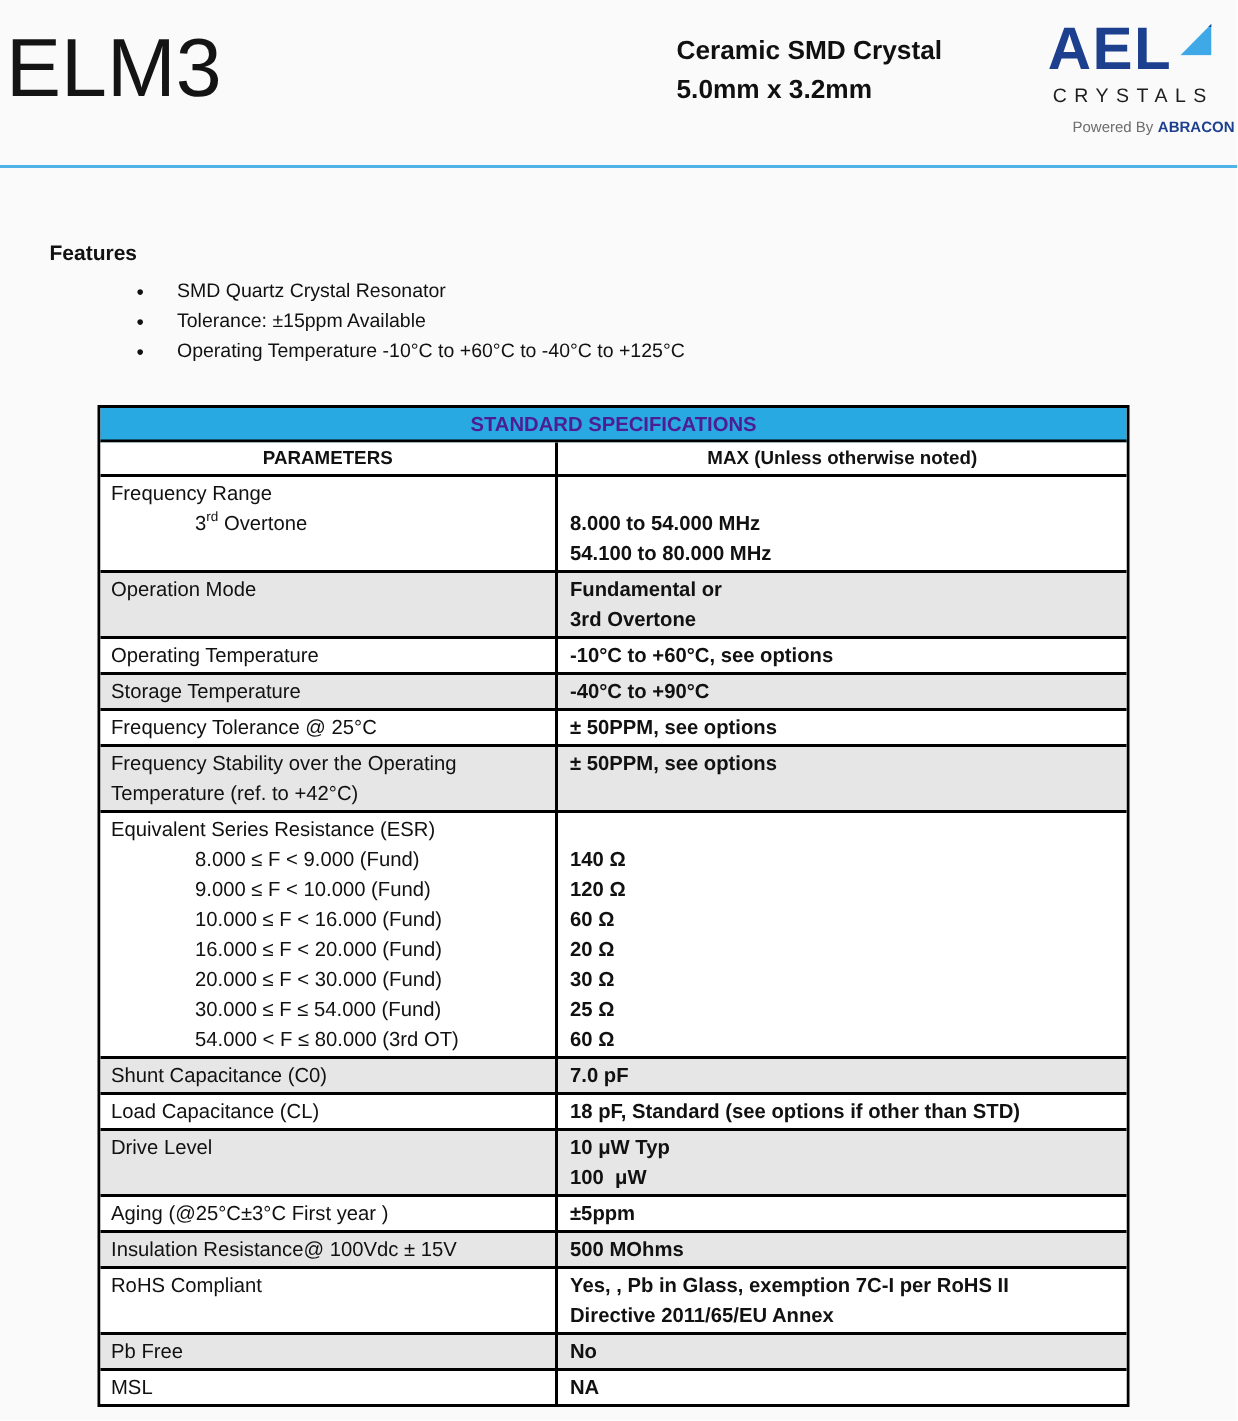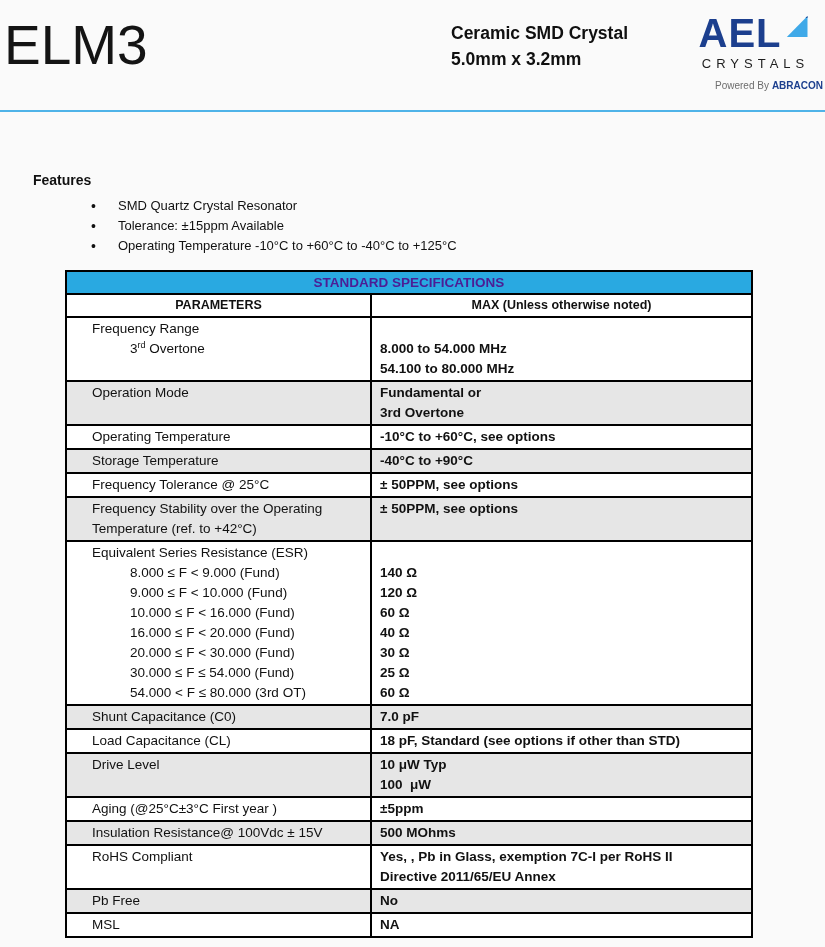--- a/index.html
+++ b/index.html
@@ -83,21 +83,21 @@
   .header-rule {
     position: absolute;
     left: 0;
     top: 110px;
     width: 825px;
     height: 2px;
     background: var(--rule-blue, #4fb3e8);
   }
 
   
-  .features { position: absolute; left: 33px; top: 172px; width: 600px; }
+  .features { position: absolute; left: 33px; top: 160px; width: 600px; }
   .features-heading { margin: 0; font-size: 14px; font-weight: 700; }
   .features-list { margin: 8px 0 0 0; padding: 0; list-style: none; }
   .features-list li {
     position: relative;
     padding-left: 85px;
     font-size: 13px;
     line-height: 20px;
   }
   .features-list li::before {
     content: "\2022";
@@ -147,21 +147,21 @@
   }
   .trow:last-child { border-bottom: none; }
   .trow.shaded { background: var(--shaded-row-bg, #e6e6e6); }
   .cell { padding: 1px 4px 1px 0; }
   .cell.param { border-right: 2px solid #000; }
   .line {
     font-size: 13.5px;
     line-height: 20px;
     white-space: pre-wrap;
   }
-  .cell.param .line.i0 { padding-left: 25px; }
+  .cell.param .line.i0 { padding-left: 7px; }
   .cell.param .line.i1 { padding-left: 63px; }
   .cell.max .line { padding-left: 8px; font-weight: 700; }
   .line sup { font-size: 9px; line-height: 0; }
 </style>
 </head>
 <body>
 
 <div class="page">
 
   <div class="model">ELM3</div>
@@ -262,21 +262,21 @@
             <div class="line i1">16.000 ≤ F &lt; 20.000 (Fund)</div>
             <div class="line i1">20.000 ≤ F &lt; 30.000 (Fund)</div>
             <div class="line i1">30.000 ≤ F ≤ 54.000 (Fund)</div>
             <div class="line i1">54.000 &lt; F ≤ 80.000 (3rd OT)</div>
           </div>
           <div class="cell max">
             <div class="line">&nbsp;</div>
             <div class="line">140 Ω</div>
             <div class="line">120 Ω</div>
             <div class="line">60 Ω</div>
-            <div class="line">40 Ω</div>
+            <div class="line">20 Ω</div>
             <div class="line">30 Ω</div>
             <div class="line">25 Ω</div>
             <div class="line">60 Ω</div>
           </div>
         </div>
         <div class="trow shaded">
           <div class="cell param">
             <div class="line i0">Shunt Capacitance (C0)</div>
           </div>
           <div class="cell max">

